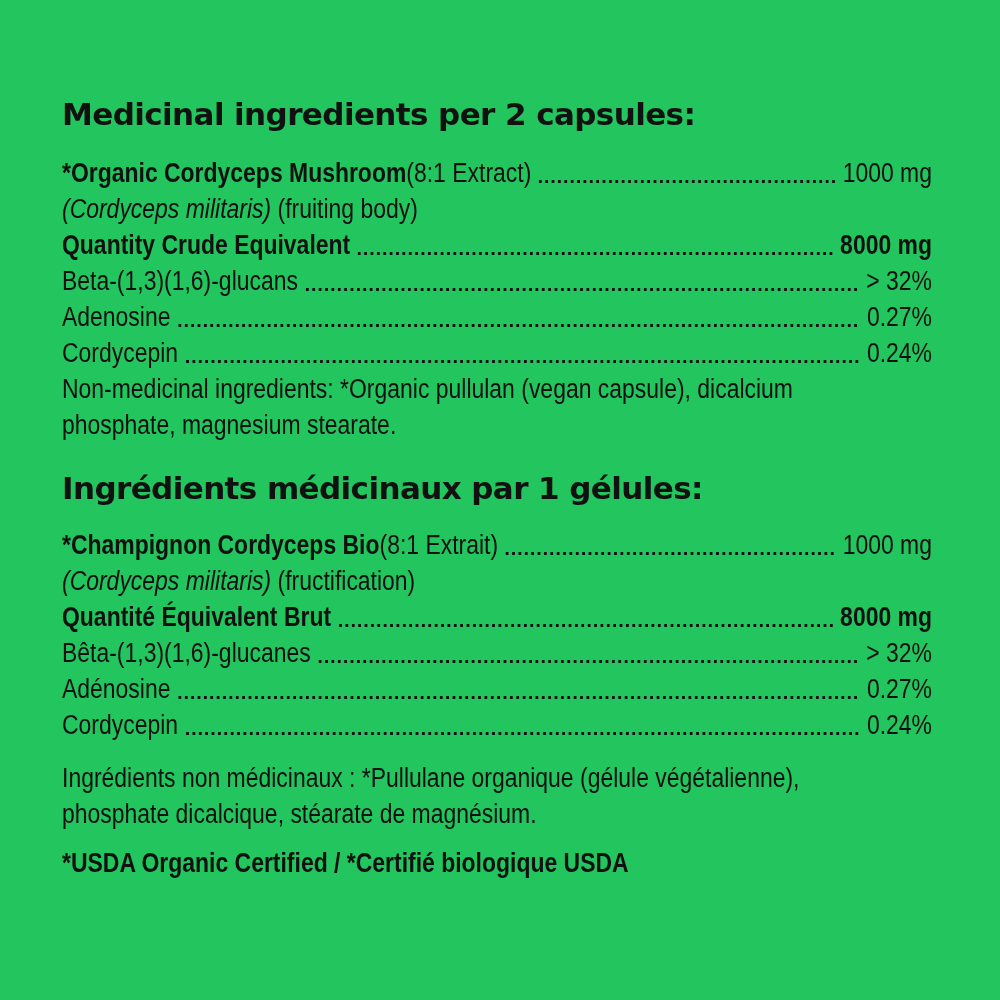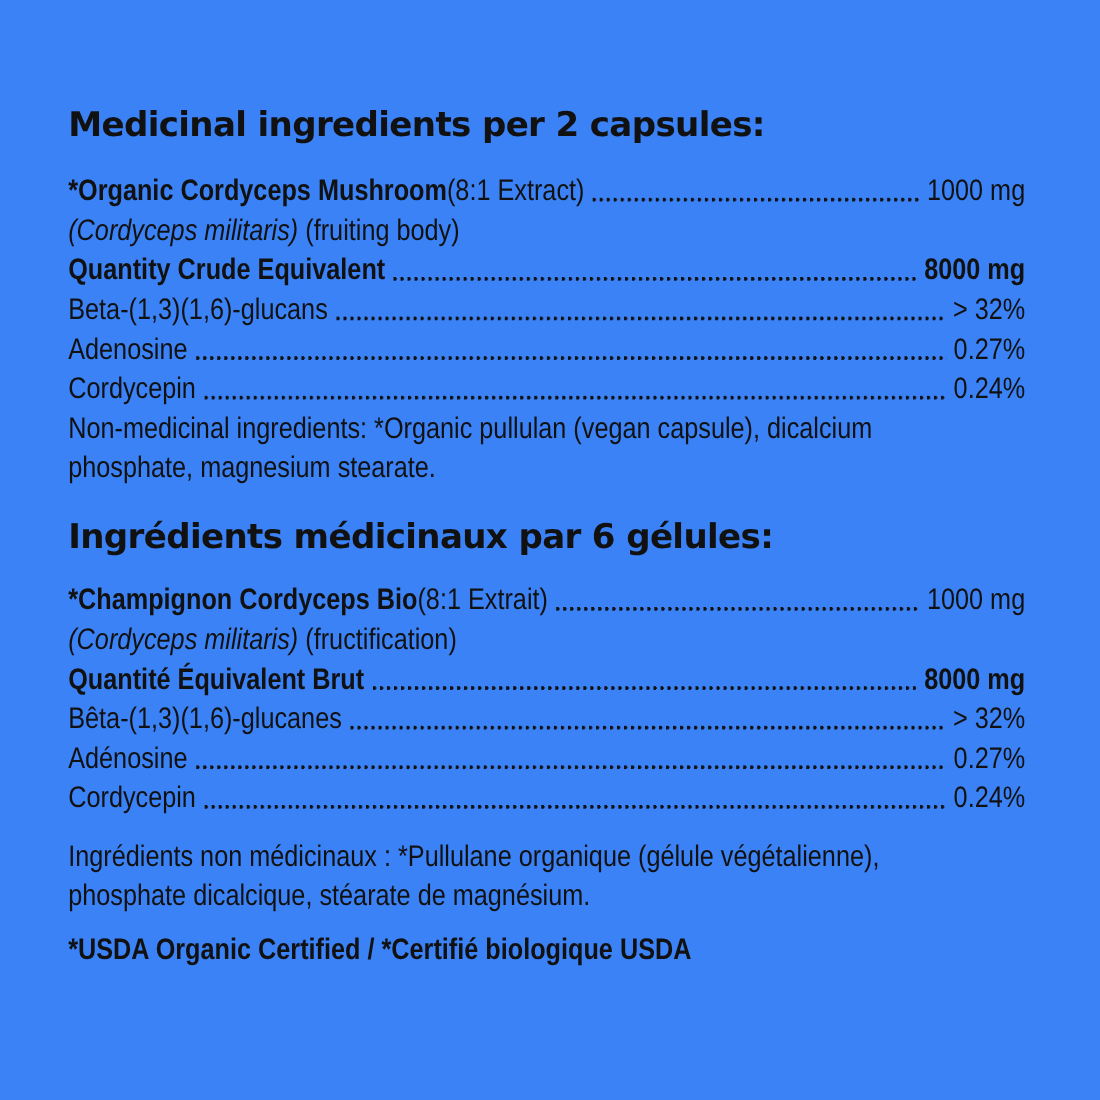--- a/index.html
+++ b/index.html
@@ -1,19 +1,19 @@
 <!DOCTYPE html>
 <html><head>
 <meta charset="utf-8">
 <style>
   html, body { margin:0; padding:0; background:#ffffff; }
   .sheet {
     position:relative;
     width:1000px; height:1000px;
-    background:#3b82f6;
+    background:#22c55e;
     color:#111111;
     box-sizing:border-box;
     padding:96px 68px 0 62px;
     font-family:"Liberation Sans", sans-serif;
     overflow:hidden;
   }
   .heading {
     font-family:"DejaVu Sans", sans-serif;
     font-weight:800;
     font-size:31px;
@@ -105,21 +105,21 @@
       <span>Cordycepin</span>
       <span class="dots"></span>
       <span class="value">0.24%</span>
     </div>
 
     <p class="line cond">Non-medicinal ingredients: *Organic pullulan (vegan capsule), dicalcium</p>
     <p class="line cond">phosphate, magnesium stearate.</p>
   </section>
 
   <section>
-    <h1 class="heading heading-fr">Ingrédients médicinaux par 6 gélules:</h1>
+    <h1 class="heading heading-fr">Ingrédients médicinaux par 1 gélules:</h1>
 
     <div class="row cond">
       <span class="bold">*Champignon Cordyceps Bio</span>
       <span>(8:1 Extrait)</span>
       <span class="dots"></span>
       <span class="value">1000 mg</span>
     </div>
 
     <p class="line cond">
       <span class="italic">(Cordyceps militaris)</span>

